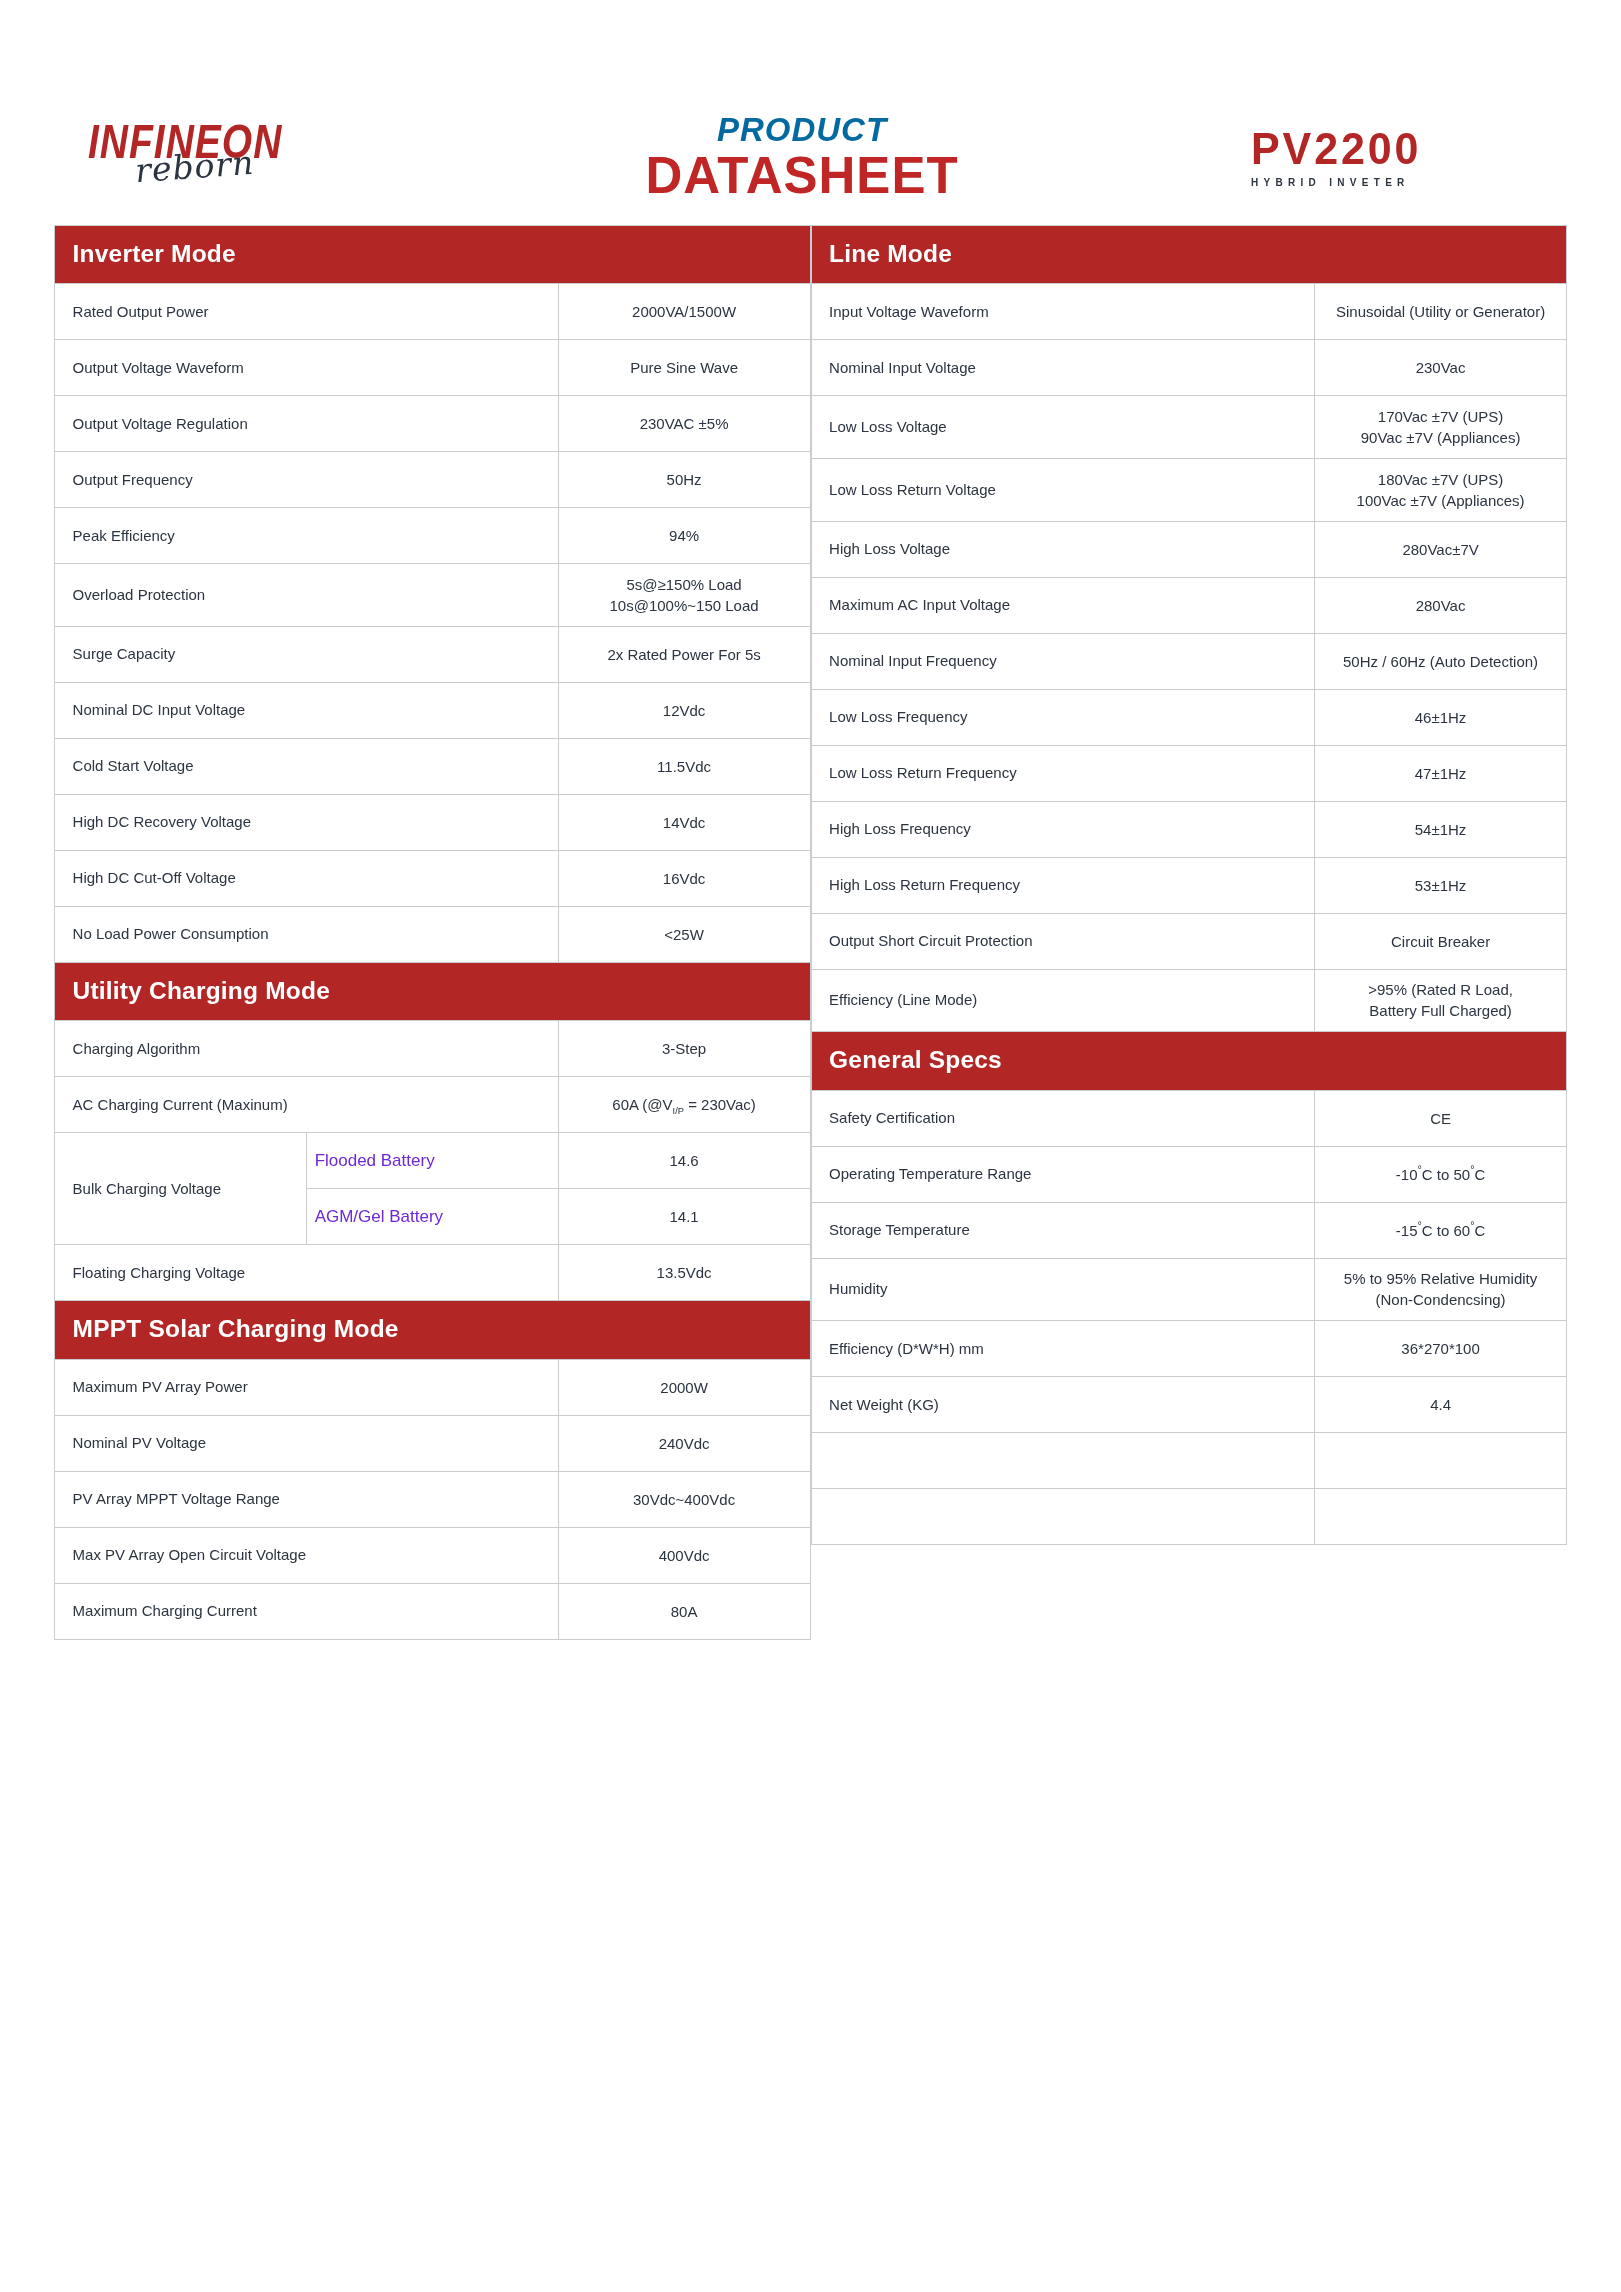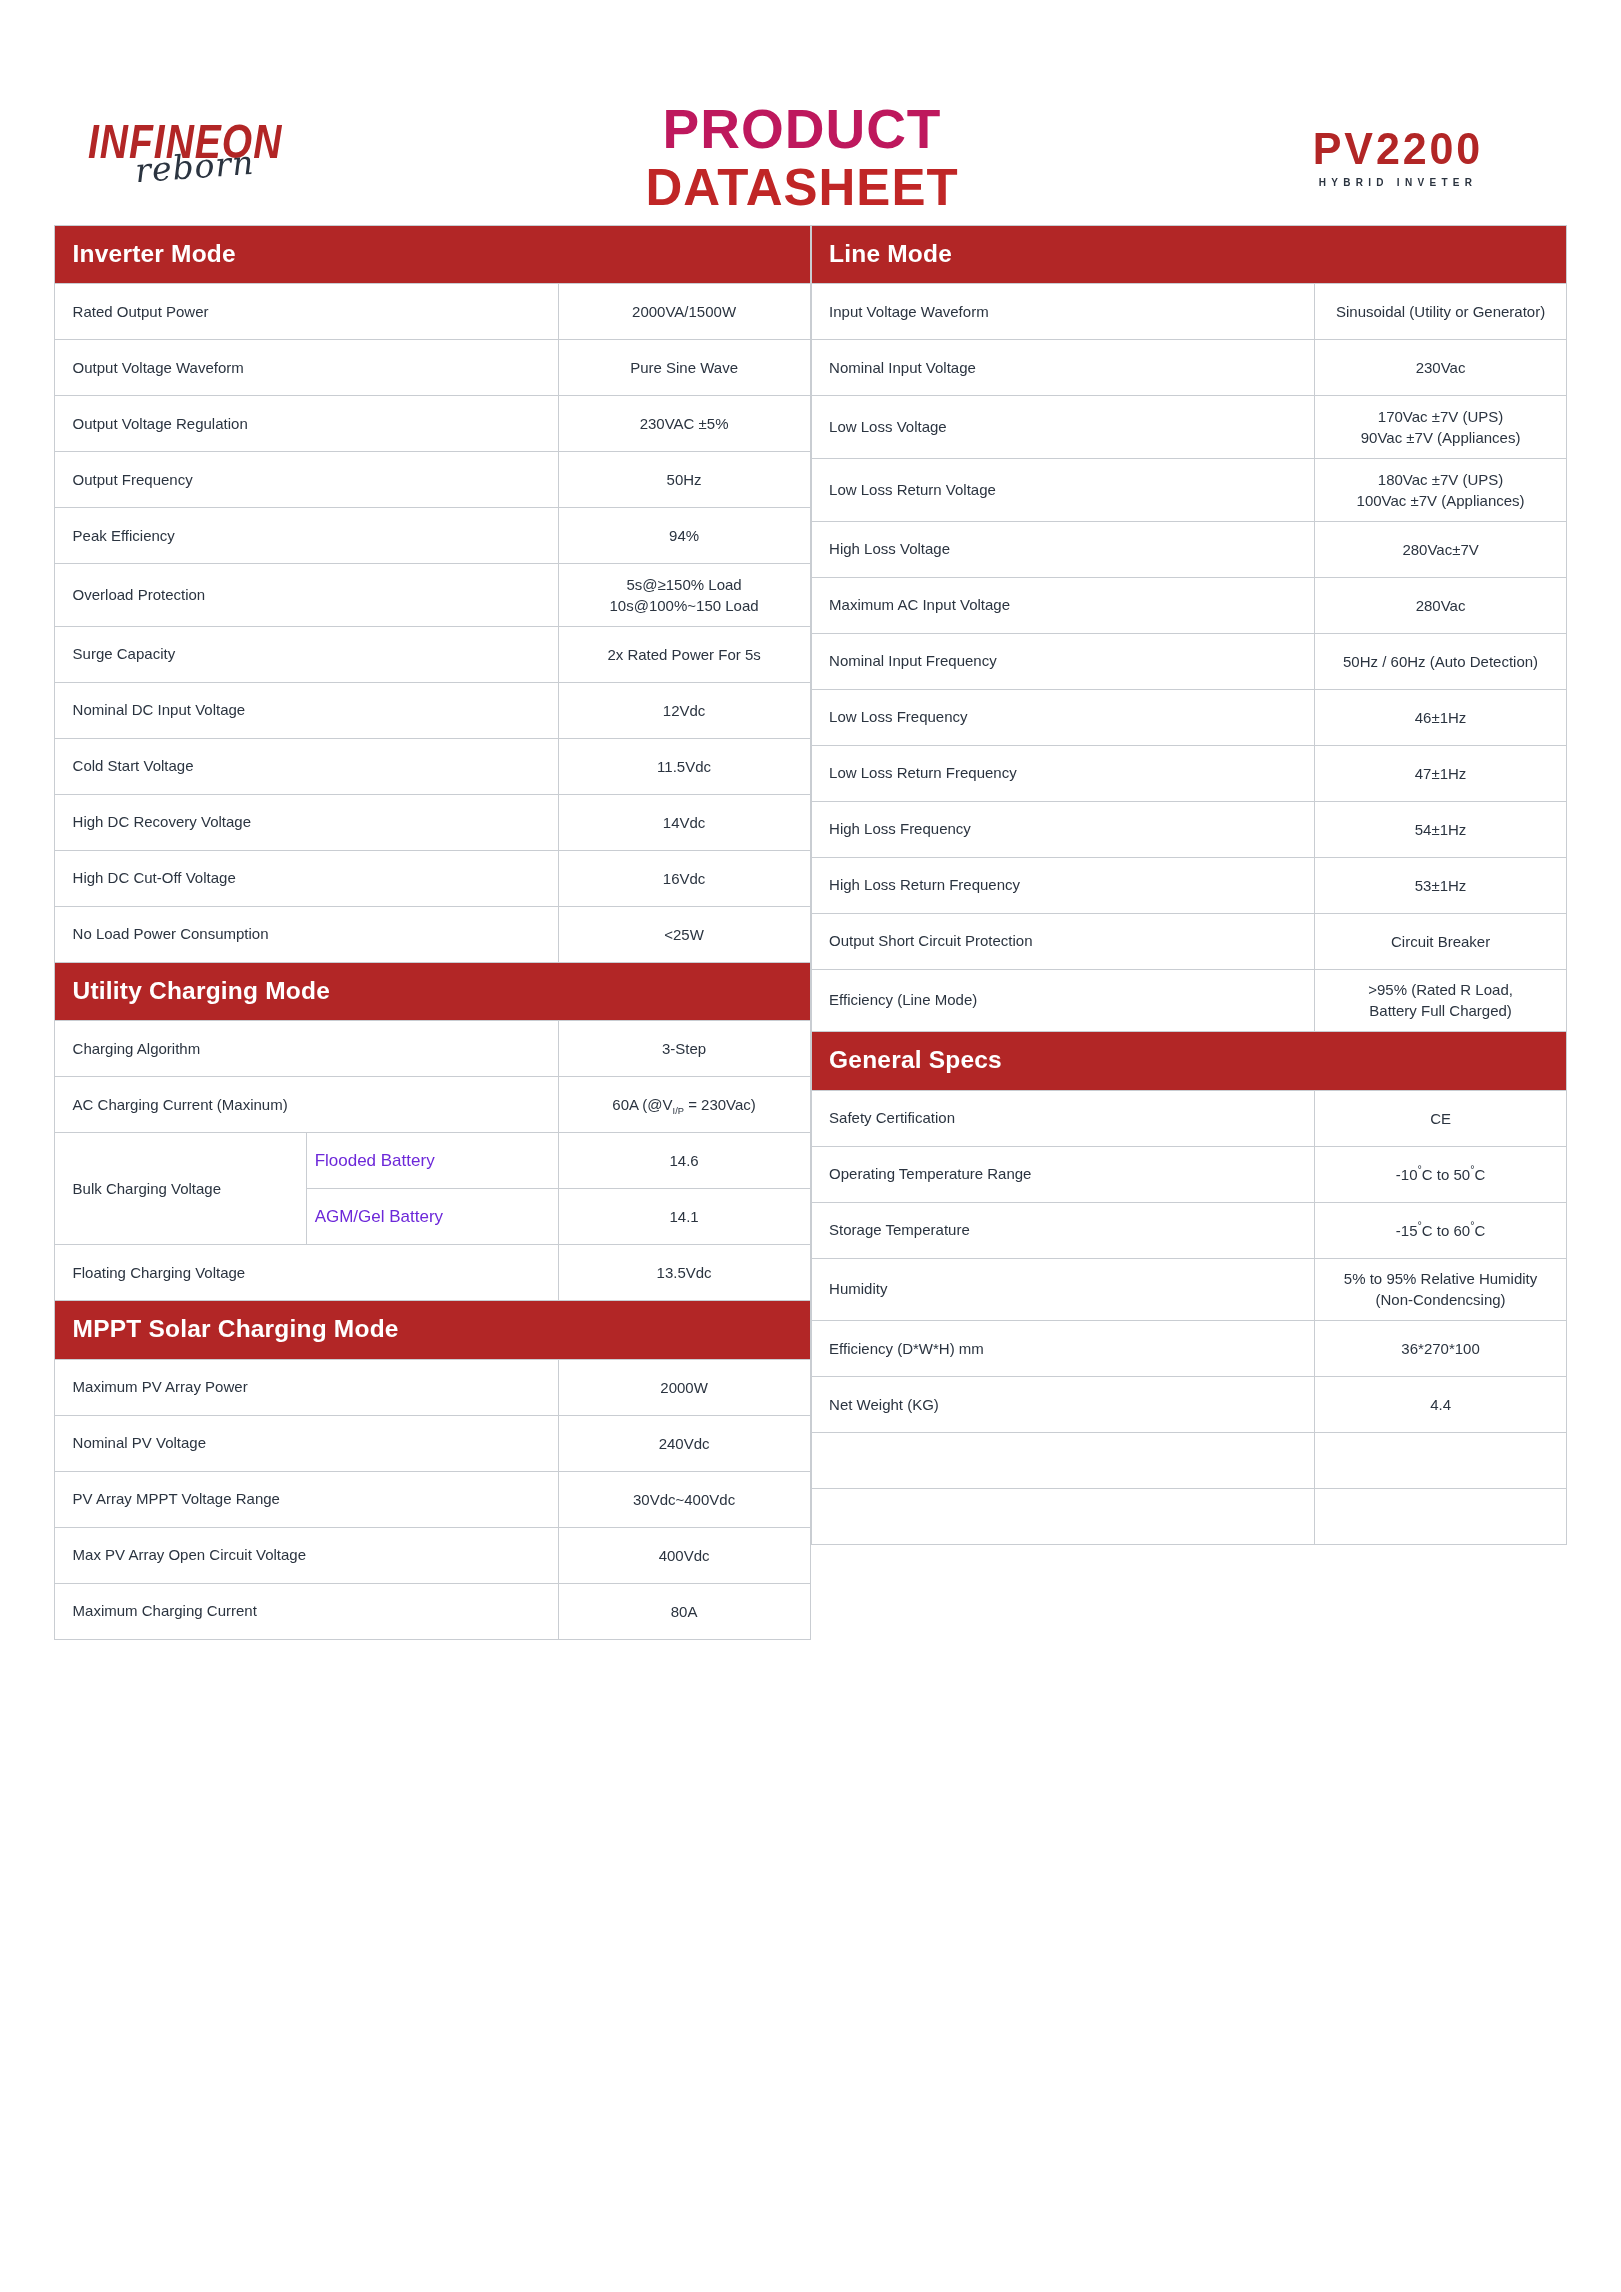--- a/index.html
+++ b/index.html
@@ -39,35 +39,36 @@
     font-family: "DejaVu Serif", serif;
     font-style: italic;
     font-size: 33px;
     color: #2b3440;
     letter-spacing: 1px;
     transform: rotate(-4deg);
   }
 
   .title-block { text-align: center; flex: 0 0 auto; margin-left: -29px; }
   .title-line1 {
-    font-size: 55px;
+    font-size: 33px;
     font-weight: 700;
     letter-spacing: 1px;
-    color: #be185d;
+    color: #0369a1;
     line-height: 1.08;
+    font-style: italic;
   }
   .title-line2 {
     font-size: 51px;
     font-weight: 700;
     letter-spacing: 1px;
     color: #C02626;
     line-height: 1.08;
   }
 
-  .brand-right { width: 294px; text-align: center; }
+  .brand-right { width: 294px; text-align: left; }
   .brand-right .model {
     font-size: 43px;
     font-weight: 700;
     color: #B22626;
     letter-spacing: 2.9px;
     line-height: 1;
     transform: scaleY(1.05);
   }
   .brand-right .sub {
     font-size: 10px;

